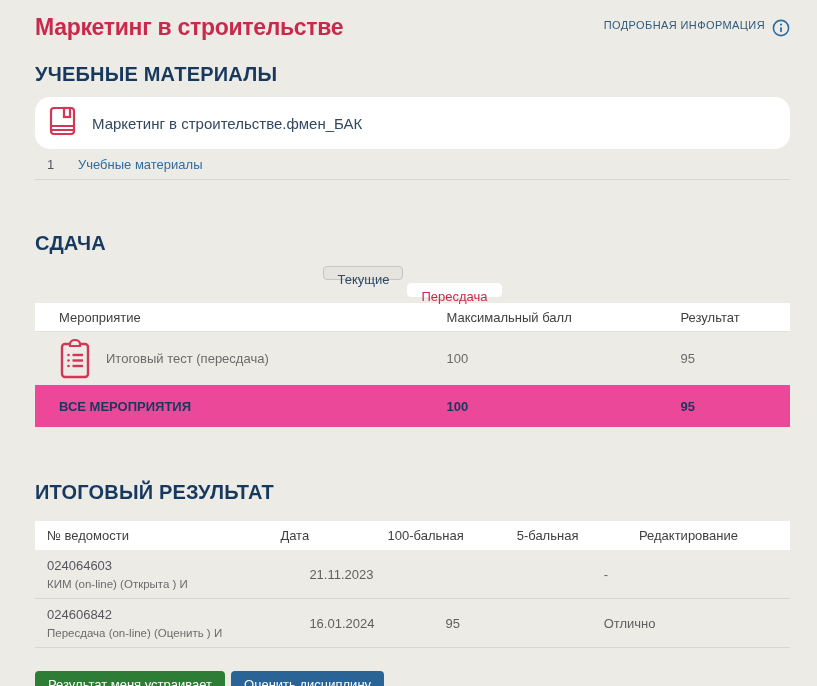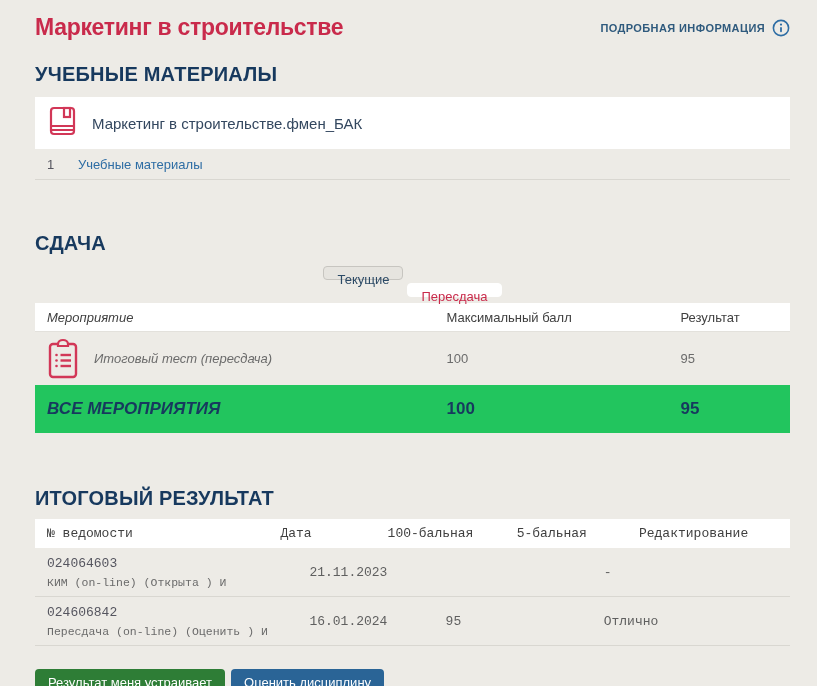--- a/index.html
+++ b/index.html
@@ -16,23 +16,23 @@
 
   
   .page-header { display: flex; justify-content: space-between; align-items: center; }
   .page-title {
     color: #c92a4b;
     font-size: 23px;
     font-weight: bold;
     letter-spacing: -0.3px;
   }
   .details-link {
-    display: flex; align-items: center; gap: 7px;
+    display: flex; align-items: flex-start; gap: 7px;
     color: #2f5a7d; font-size: 11px; letter-spacing: 0.4px;
-    cursor: pointer; text-transform: uppercase; font-weight: bold;
+    cursor: pointer; text-transform: uppercase; font-weight: normal;
   }
   .info-icon svg { display: block; }
 
   
   .section-heading {
     color: #17395e;
     font-size: 20px;
     font-weight: bold;
     letter-spacing: 0.2px;
   }
@@ -41,20 +41,21 @@
   .heading-final { margin-top: 54px; }
 
   
   .course-card {
     margin-top: 11px;
     background: #ffffff;
     height: 52px;
     display: flex; align-items: center;
     padding: 0 14px;
     gap: 16px;
+    border-radius: 15px;
   }
   .course-link { color: #33475f; font-size: 15px; cursor: pointer; }
   .material-row {
     height: 31px;
     display: flex; align-items: center;
     border-bottom: 1px solid #d9d7d1;
     font-size: 13px;
   }
   .material-num { width: 40px; padding-left: 12px; color: #55555f; }
   .material-link { color: #2e6da4; margin-left: 3px; cursor: pointer; }
@@ -87,29 +88,29 @@
   .sdacha-table { margin-top: 6px; }
   .s-row { display: grid; grid-template-columns: 54.5% 31% 14.5%; align-items: center; }
   .s-head {
     background: #ffffff;
     height: 29px;
     font-size: 13px; color: #3f3f3f;
     border-bottom: 1px solid #e3e1dc;
   }
   .s-data { height: 53px; color: #6b6b6b; font-size: 13px; }
   .s-total {
-    background: #22c55e;
-    height: 48px;
-    color: #17395e; font-weight: bold; font-size: 17px;
-  }
-  .s-cell-first { padding-left: 12px; display: flex; align-items: center; gap: 15px; font-style: italic; }
+    background: #ec4899;
+    height: 42px;
+    color: #17395e; font-weight: bold; font-size: 13px;
+  }
+  .s-cell-first { padding-left: 24px; display: flex; align-items: center; gap: 15px; }
   .clipboard-icon svg { display: block; }
 
   
-  .final-table { margin-top: 9px; font-family: Liberation Mono, monospace; }
+  .final-table { margin-top: 17px; }
   .f-row { display: grid; grid-template-columns: 32.5% 14.2% 17.1% 16.2% 20%; align-items: center; }
   .f-head {
     background: #ffffff;
     height: 29px;
     font-size: 13px; color: #3f3f3f;
   }
   .f-data {
     min-height: 49px;
     border-bottom: 1px solid #d9d7d1;
     color: #5f5f5f; font-size: 13px;

